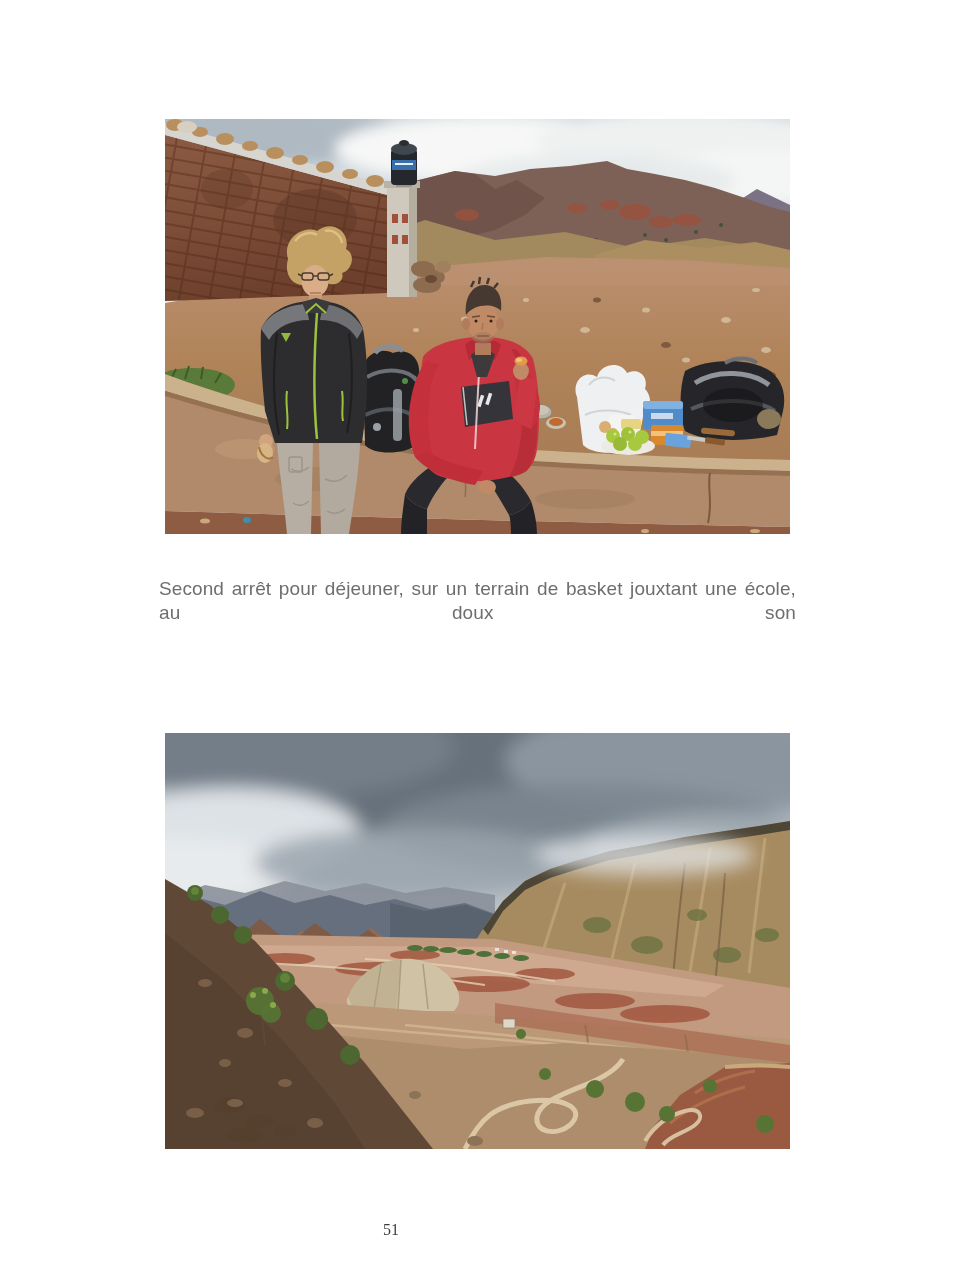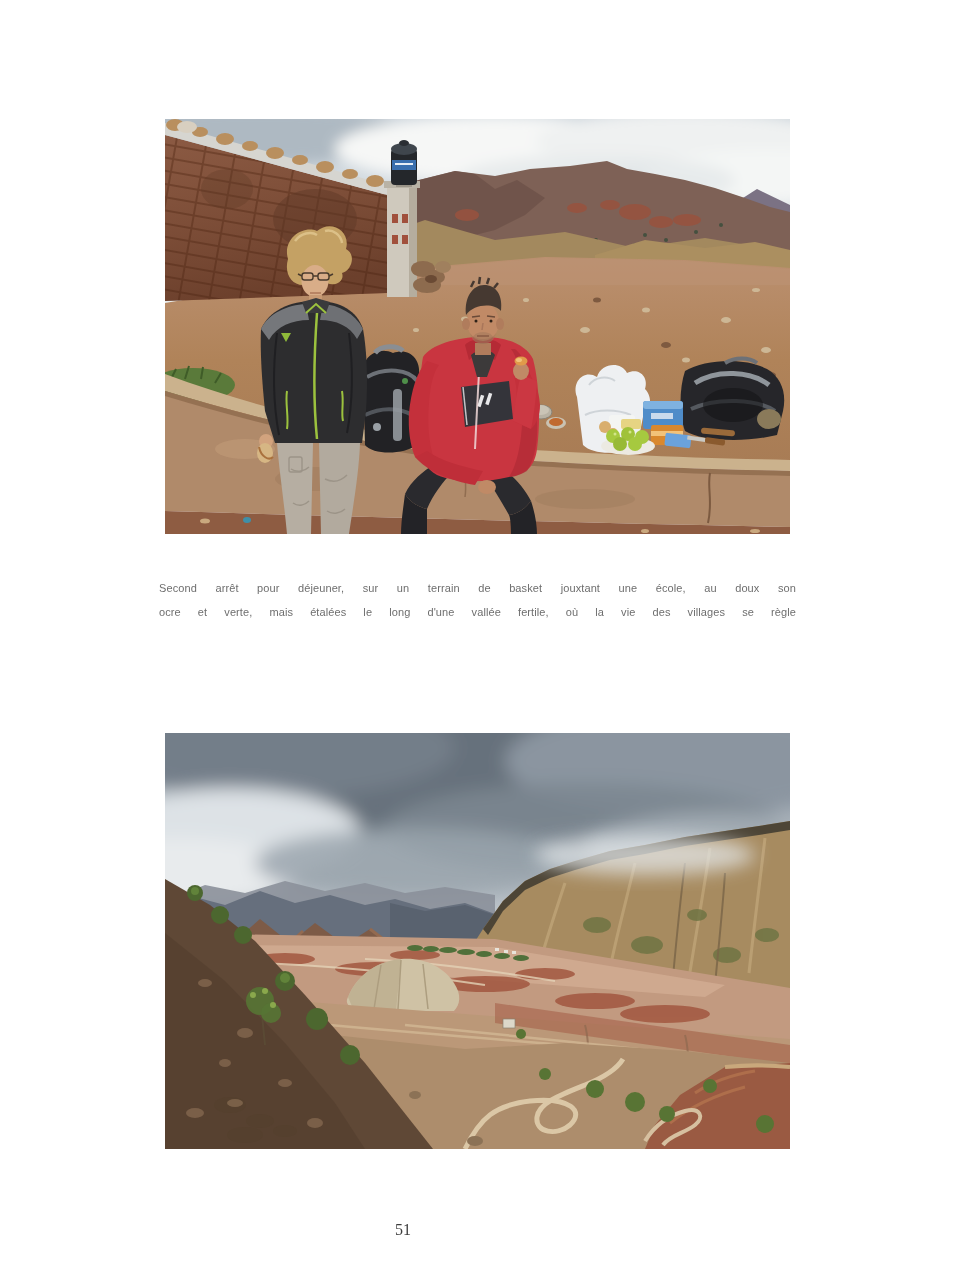--- a/index.html
+++ b/index.html
@@ -9,30 +9,30 @@
     background:#ffffff;
     font-family:"Liberation Sans","DejaVu Sans",sans-serif;
     overflow:hidden;
   }
   figure.photo{margin:0;padding:0;position:absolute;overflow:hidden;}
   #photo-top{left:165px;top:119px;width:625px;height:415px;}
   #photo-bottom{left:165px;top:733px;width:625px;height:416px;}
   figure.photo svg{display:block;width:100%;height:100%;}
   .text-block{
     position:absolute;left:159px;top:577px;width:637px;
-    font-size:11px;line-height:23.8px;color:#6e6e6e;
+    font-size:19px;line-height:23.8px;color:#6e6e6e;
     letter-spacing:0.1px;
   }
   .text-block .line{text-align:justify;white-space:normal;}
   .text-block .line.j{text-align-last:justify;-moz-text-align-last:justify;}
   .page-number{
     position:absolute;left:0;top:1221px;width:782px;
     text-align:center;
     font-family:"Liberation Serif","DejaVu Serif",serif;
-    font-size:16px;color:#3d3d3d;padding-left:12px;
+    font-size:16px;color:#3d3d3d;
   }
 </style>
 </head>
 <body>
 
 <div class="page">
 
   <figure class="photo" id="photo-top">
     <svg viewBox="0 0 625 415" role="img" aria-label="Boy standing and man in red fleece sitting on a concrete ledge eating lunch, with backpacks, picnic food, an adobe brick wall, a black water tank and Andean mountains behind">
       <defs>
@@ -320,21 +320,20 @@
           <path d="M318,204 L317,211" stroke="#a9765a" stroke-width="1.5"></path>
           <path d="M312,217 L324,217" stroke="#8a5640" stroke-width="1.6"></path>
           <ellipse cx="318" cy="219" rx="10" ry="6" fill="#8a6a52" opacity="0.3"></ellipse>
         </g>
       </g>
     </svg>
   </figure>
 
   <div class="text-block">
       <div class="line j">Second arrêt pour déjeuner, sur un terrain de basket jouxtant une école, au doux son</div>
-      <div class="line j">ocre et verte, mais étalées le long d'une vallée fertile, où la vie des villages se règle</div>
     </div>
 
   <figure class="photo" id="photo-bottom">
     <svg viewBox="0 0 625 416" role="img" aria-label="Wide arid Andean valley with red, ochre and white eroded hills, green shrubs and winding tracks under a dark stormy sky">
       <defs>
         <linearGradient id="sky2" x1="0" y1="0" x2="0" y2="1">
           <stop offset="0" stop-color="#8c97a2"></stop>
             <stop offset="0.6" stop-color="#b3bbc3"></stop>
             <stop offset="1" stop-color="#ccd2d6"></stop>
         </linearGradient>

